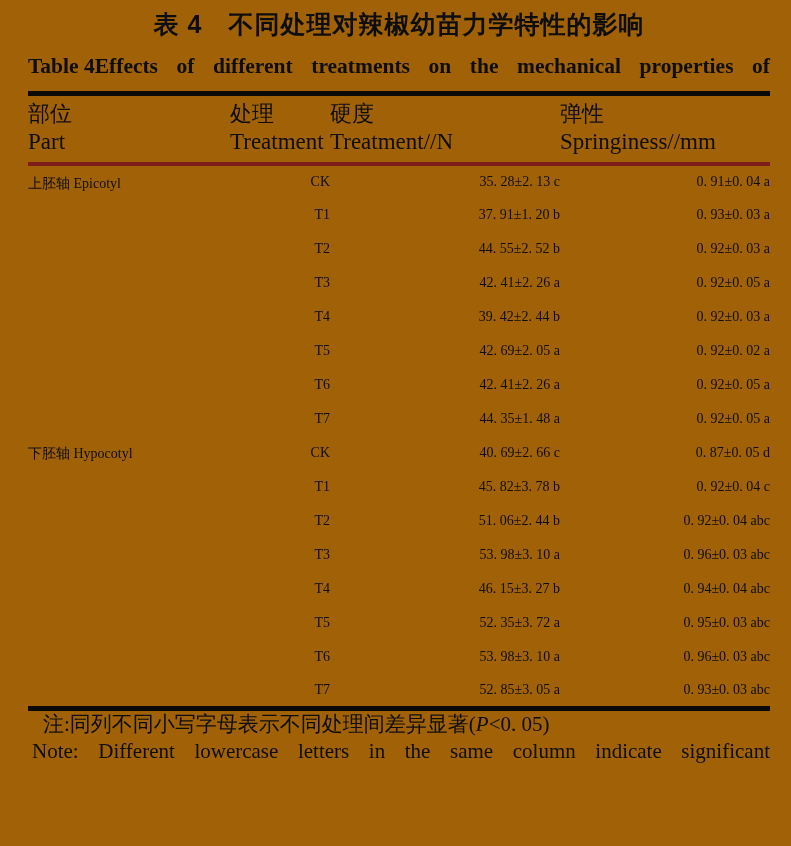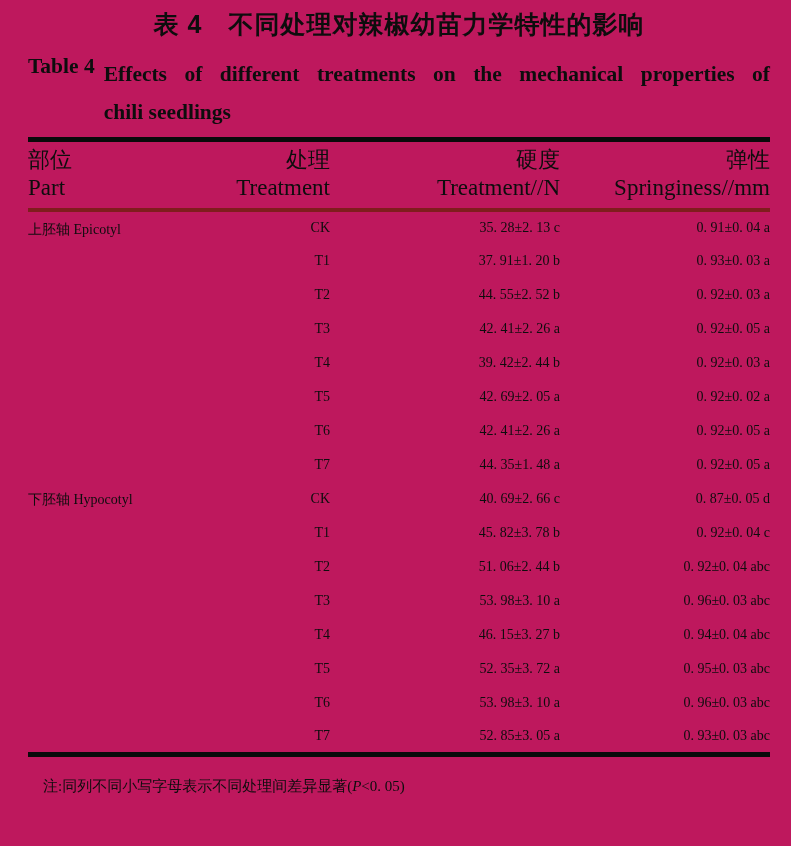--- a/index.html
+++ b/index.html
@@ -6,41 +6,41 @@
   html, body { background: #ffffff; }
   body {
     width: 791px; height: 846px;
     font-family: "Liberation Serif", "DejaVu Serif", serif;
     color: #0d0d0d;
     overflow: hidden;
   }
   .page {
     width: 791px; height: 846px;
     padding: 7px 21px 0 28px;
-    background: #be185d;
+    background: #a16207;
   }
   
   .title-zh {
     text-align: center;
     font-family: "Liberation Sans", "DejaVu Sans", sans-serif;
     font-weight: 700;
     font-size: 25px;
     line-height: 34px;
     letter-spacing: 1px;
   }
   .title-en {
     display: flex;
     align-items: flex-start;
     margin-top: 6px;
     font-weight: 700;
     font-size: 21.5px;
     line-height: 38px;
   }
-  .title-en-label { white-space: nowrap; margin-right: 9px; }
-  .title-en-lines { flex: 1; margin-top: 8px; }
+  .title-en-label { white-space: nowrap; }
+  .title-en-lines { flex: 1; }
   .title-en-line1 { text-align: justify; text-align-last: justify; }
   .title-en-line2 { text-align: left; }
   
   table.data {
     width: 742px;
     margin-top: 6px;
     border-collapse: collapse;
     table-layout: fixed;
     border-top: 5px solid #0a0a0a;
     border-bottom: 5px solid #0a0a0a;
@@ -51,57 +51,56 @@
   col.c-spring { width: 210px; }
   thead th {
     font-weight: 400;
     border-bottom: 4px solid #7f1d1d;
     padding: 4px 0 7px 0;
     vertical-align: middle;
   }
   thead th .h-zh { font-size: 22px; line-height: 28px; }
   thead th .h-en { font-size: 23px; line-height: 27px; }
   thead th.left { text-align: left; }
-  thead th.center { text-align: right; }
+  thead th.center { text-align: left; }
   tbody { font-size: 14px; }
   tbody td {
     height: 34px;
     text-align: right;
     vertical-align: middle;
     white-space: nowrap;
   }
   tbody td.part {
     text-align: left;
     vertical-align: top;
     line-height: 34px;
     padding-top: 1px;
   }
   
-  .notes { margin-top: 16px; font-size: 15px; }
+  .notes { margin-top: 0; font-size: 21px; }
   .note-zh { padding-left: 15px; line-height: 27px; }
   .note-en1 {
     padding-left: 4px; line-height: 27px;
     width: 742px;
     text-align: justify; text-align-last: justify;
   }
   .note-en2 { padding-left: 45px; line-height: 27px; }
   .p-italic { font-style: italic; }
 </style>
 </head>
 <body>
 
 <div class="page">
 
   <div class="title-zh">表 4　不同处理对辣椒幼苗力学特性的影响</div>
 
   <div class="title-en">
     <span class="title-en-label">Table 4</span>
     <span class="title-en-lines">
       <span class="title-en-line1" style="display:block">Effects of different treatments on the mechanical properties of</span>
-      <span class="title-en-line2" style="display:block">chili seedlings</span>
     </span>
   </div>
 
   <table class="data">
     <colgroup>
       <col class="c-part">
         <col class="c-treat">
         <col class="c-hard">
         <col class="c-spring">
     </colgroup>
@@ -206,15 +205,16 @@
       <tr>
         <td>T7</td>
         <td>52. 85±3. 05 a</td>
         <td>0. 93±0. 03 abc</td>
       </tr>
     </tbody>
   </table>
 
   <div class="notes">
     <div class="note-zh"><span>注:同列不同小写字母表示不同处理间差异显著(</span><i class="p-italic">P</i><span>&lt;0. 05)</span></div>
+    <div class="note-en1">Note: Different lowercase letters in the same column indicate significant</div>
   </div>
 
 </div>
 
 </body></html>

